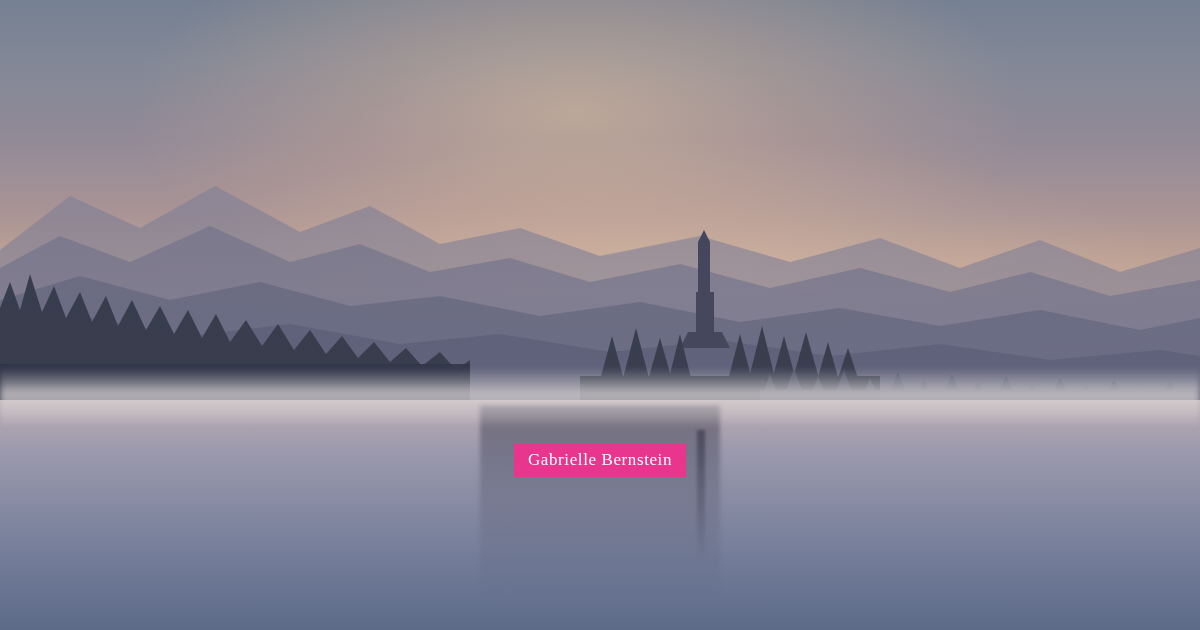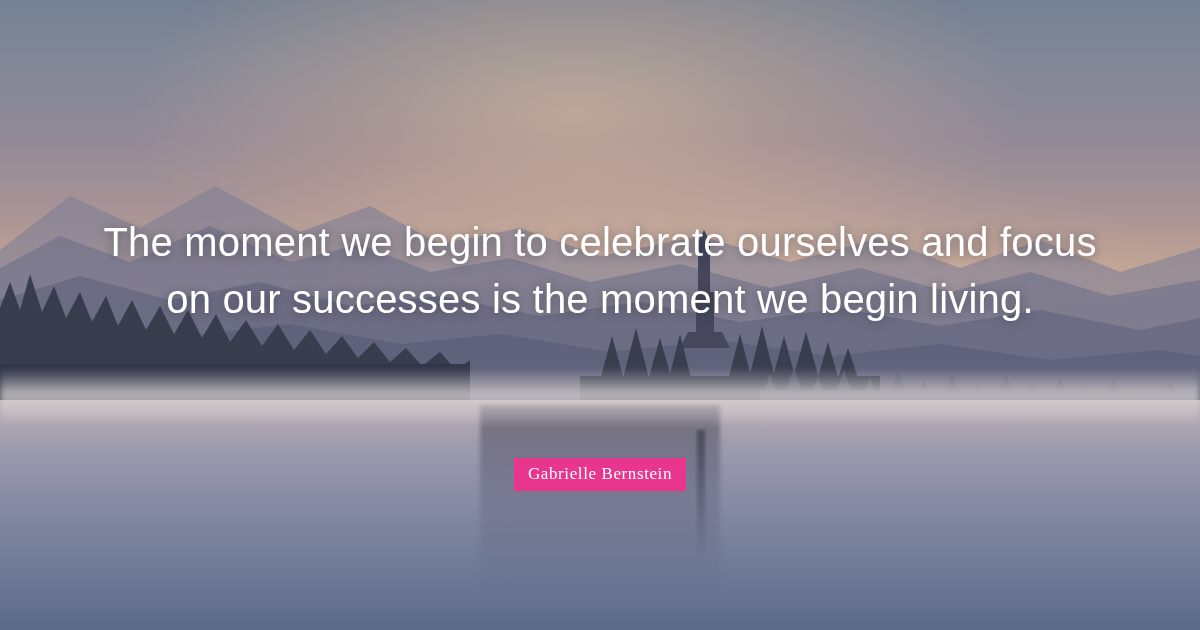--- a/index.html
+++ b/index.html
@@ -180,21 +180,21 @@
     color: #ffffff;
     letter-spacing: 0.2px;
     text-shadow: 0 1px 10px rgba(30,32,48,0.45);
     margin: 0;
     white-space: pre-line;
   }
 
   .author-wrap {
     position: absolute;
     left: 50%;
-    top: 458px;
+    top: 444px;
     transform: translateX(-50%);
     text-align: right;
   }
   .author {
     display: inline-block;
     background: #e8368f;
     color: #ffffff;
     font-family: "Liberation Serif", serif;
     font-size: 17px;
     letter-spacing: 0.6px;
@@ -309,22 +309,19 @@
 
     <div class="shoreline"></div>
     <div class="water"></div>
     <div class="island-reflection"></div>
     <div class="spire-reflection"></div>
     <div class="mist"></div>
   </div>
 
   <div class="scrim"></div>
 
-  <div class="quote-block">
-    <p class="quote-text">The moment we begin to celebrate ourselves and focus on our successes is the moment we begin living.</p>
-  </div>
 
   <div class="author-wrap">
     <span class="author">Gabrielle Bernstein</span>
   </div>
 
 
 </div>
 
 </body></html>

